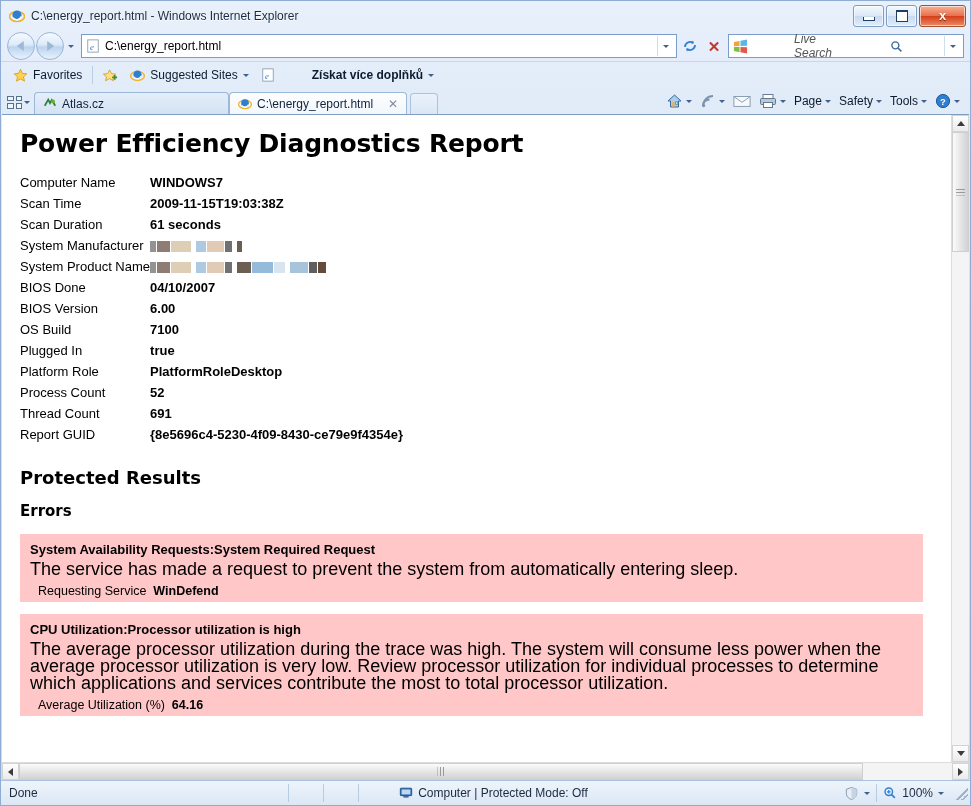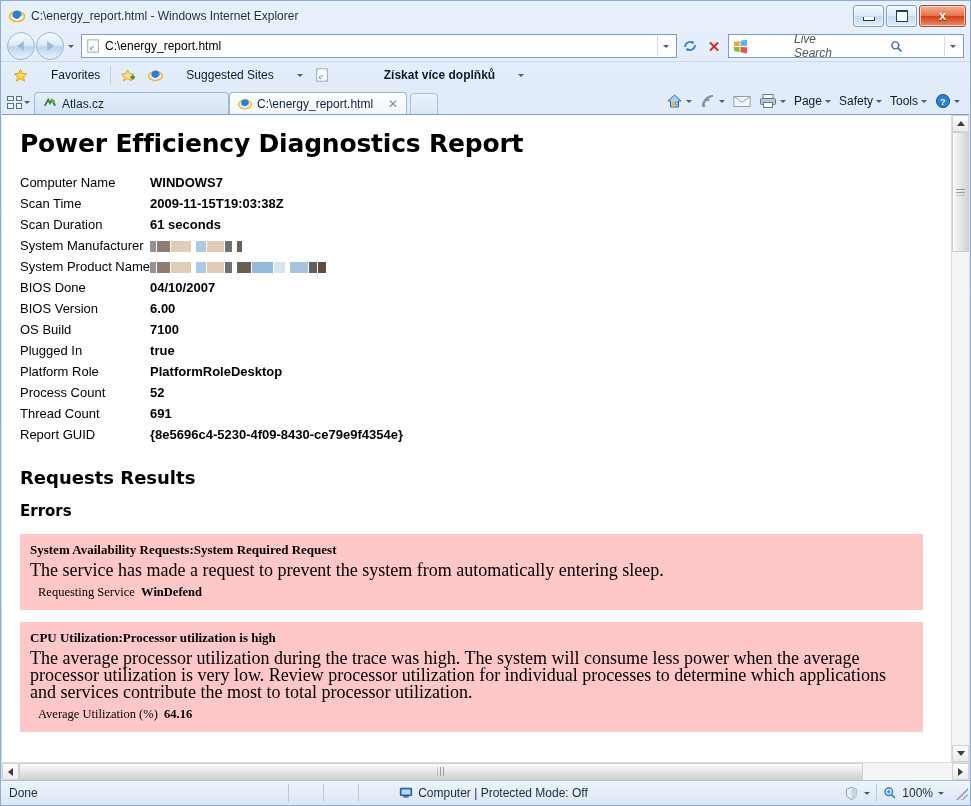--- a/index.html
+++ b/index.html
@@ -202,21 +202,21 @@
     padding: 0 6px;
     gap: 0;
     border-top: 1px solid #c5d8ee;
     flex: 0 0 auto;
   }
   .fav-item {
     display: flex;
     align-items: center;
     height: 22px;
     padding: 0 6px;
-    gap: 23px;
+    gap: 5px;
     font-size: 12px;
     color: #0c1b2e;
     white-space: nowrap;
   }
   .fav-sep {
     width: 1px; height: 18px;
     background: #b9cde4;
     margin: 0 4px;
   }
   .bold-cz { font-weight: bold; margin-left: 32px; }
@@ -371,25 +371,24 @@
   }
   h3.errors {
     font-family: "DejaVu Sans", sans-serif;
     font-size: 15px;
     font-weight: bold;
     margin: 0 0 14px 0;
     color: #000;
   }
   .err-box {
     background: #ffc7c7;
-    padding: 8px 10px 10px 10px;
+    padding: 8px 10px 4px 10px;
     margin-bottom: 12px;
     width: 903px;
     box-sizing: border-box;
-    font-family: Liberation Serif, serif;
   }
   .err-title {
     font-size: 13px;
     font-weight: bold;
     color: #000;
     margin-bottom: 4px;
   }
   .err-desc {
     font-size: 18px;
     color: #000;
@@ -785,21 +784,21 @@
               <td class="k">Thread Count</td>
               <td class="v">691</td>
             </tr>
             <tr>
               <td class="k">Report GUID</td>
               <td class="v">{8e5696c4-5230-4f09-8430-ce79e9f4354e}</td>
             </tr>
           </tbody>
       </table>
 
-      <h2 class="analysis">Requests Results</h2>
+      <h2 class="analysis">Protected Results</h2>
       <h3 class="errors">Errors</h3>
 
       <div>
           <div class="err-box" style="background: rgb(255, 199, 199);">
             <div class="err-title">System Availability Requests:System Required Request</div>
             <div class="err-desc">The service has made a request to prevent the system from automatically entering sleep.</div>
             <div class="err-kv"><span>Requesting Service</span>&nbsp;&nbsp;<b>WinDefend</b></div>
           </div>
           <div class="err-box" style="background: rgb(255, 199, 199);">
             <div class="err-title">CPU Utilization:Processor utilization is high</div>

